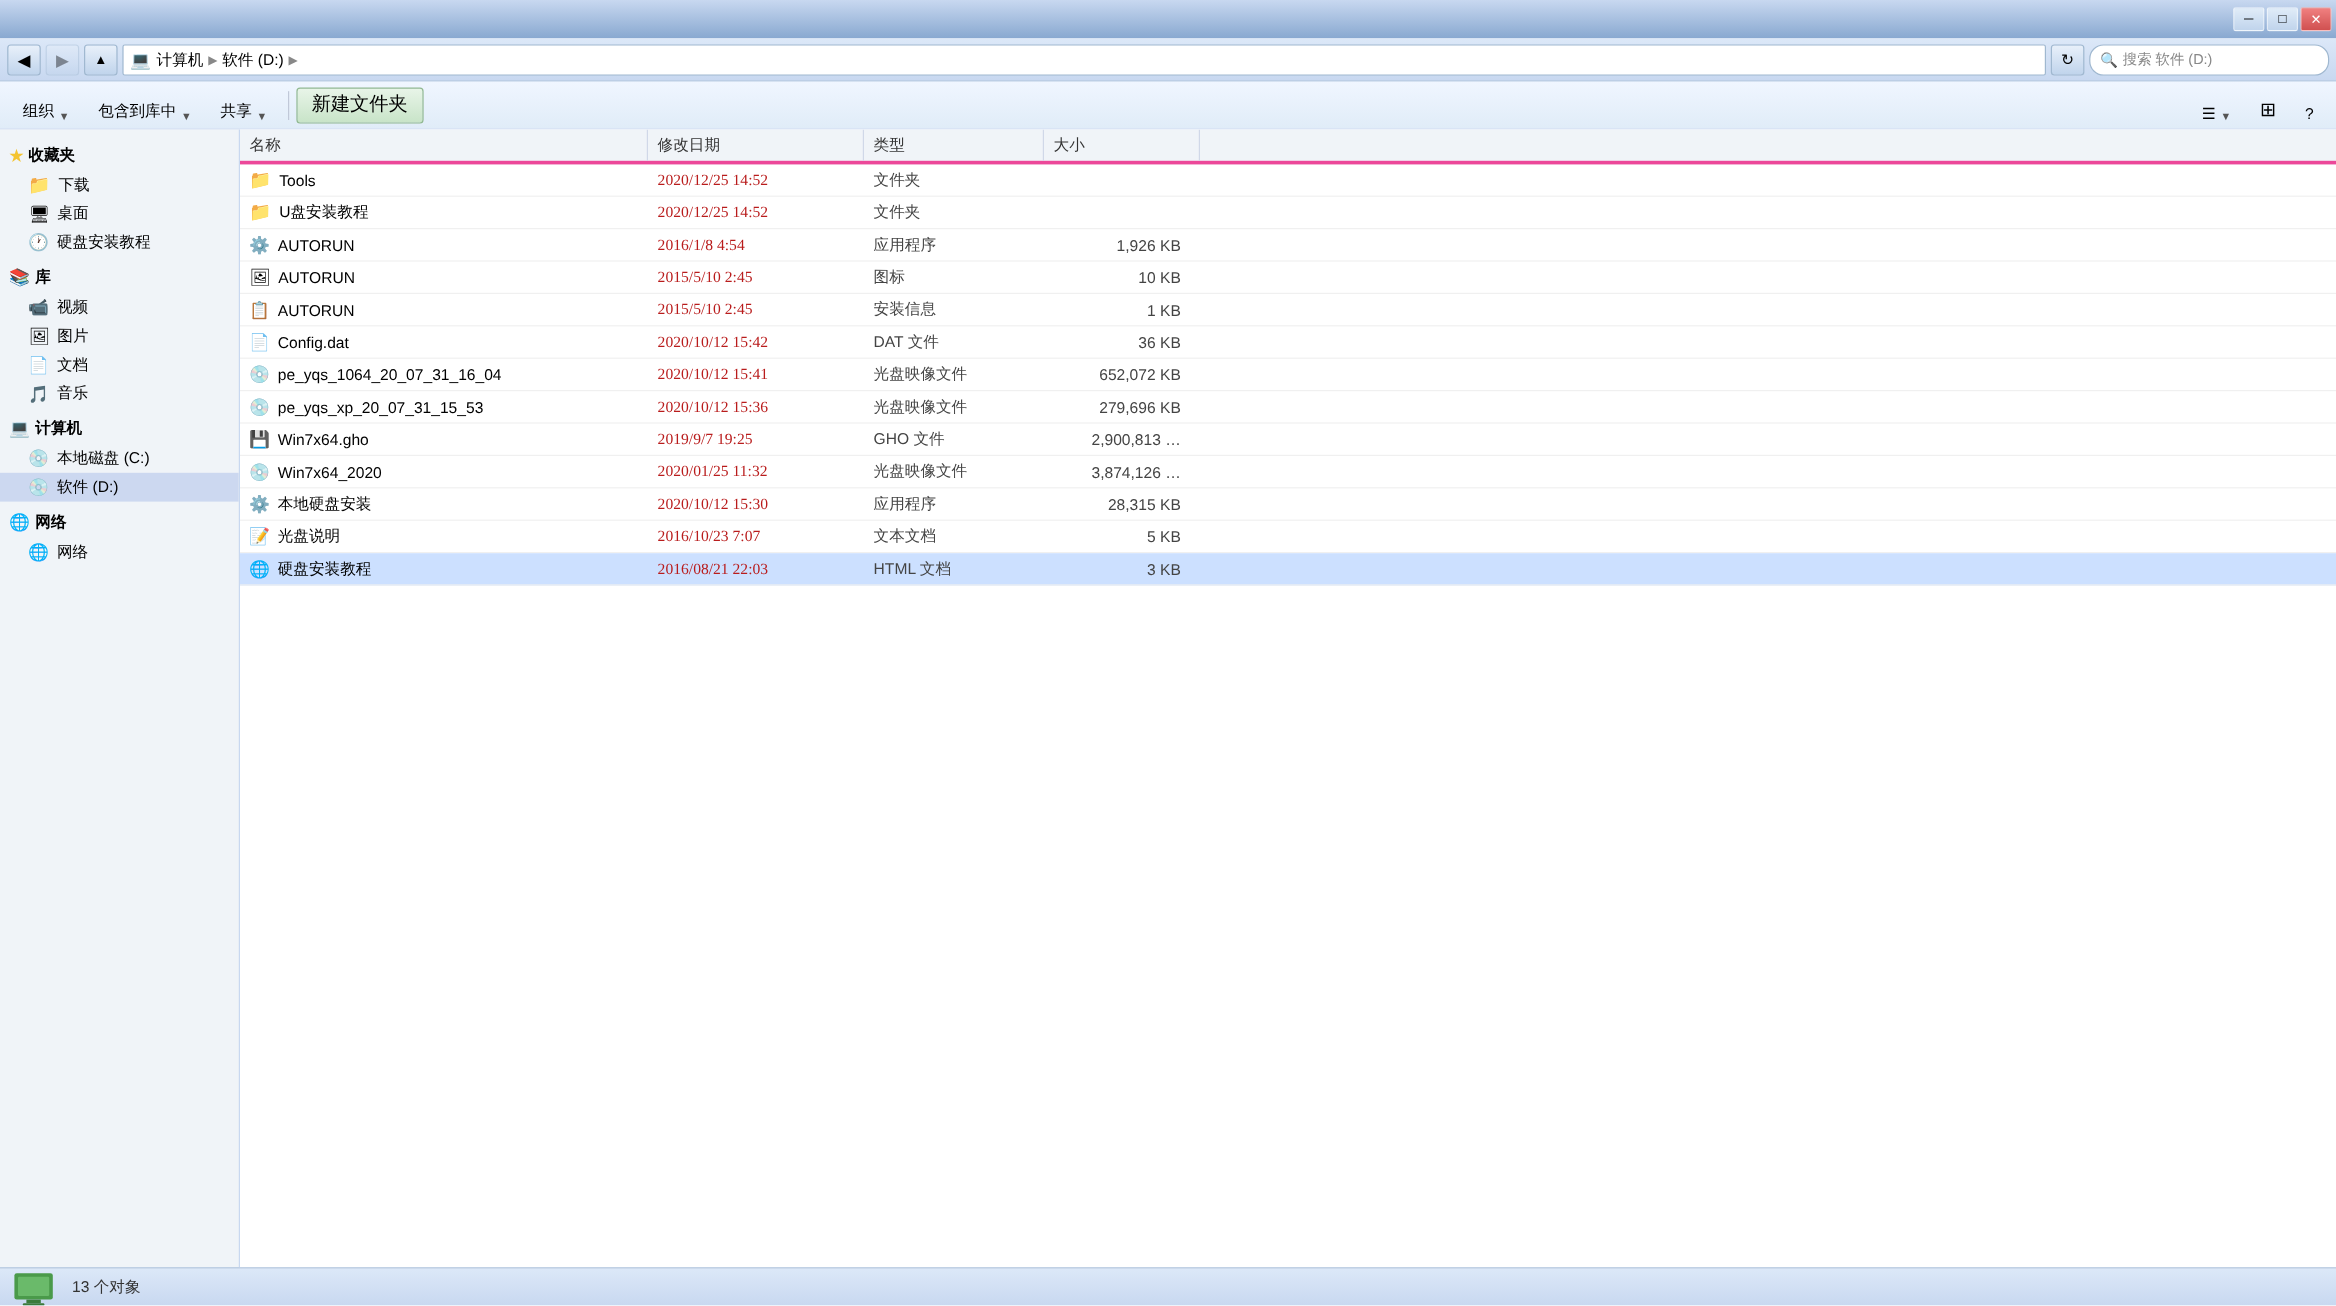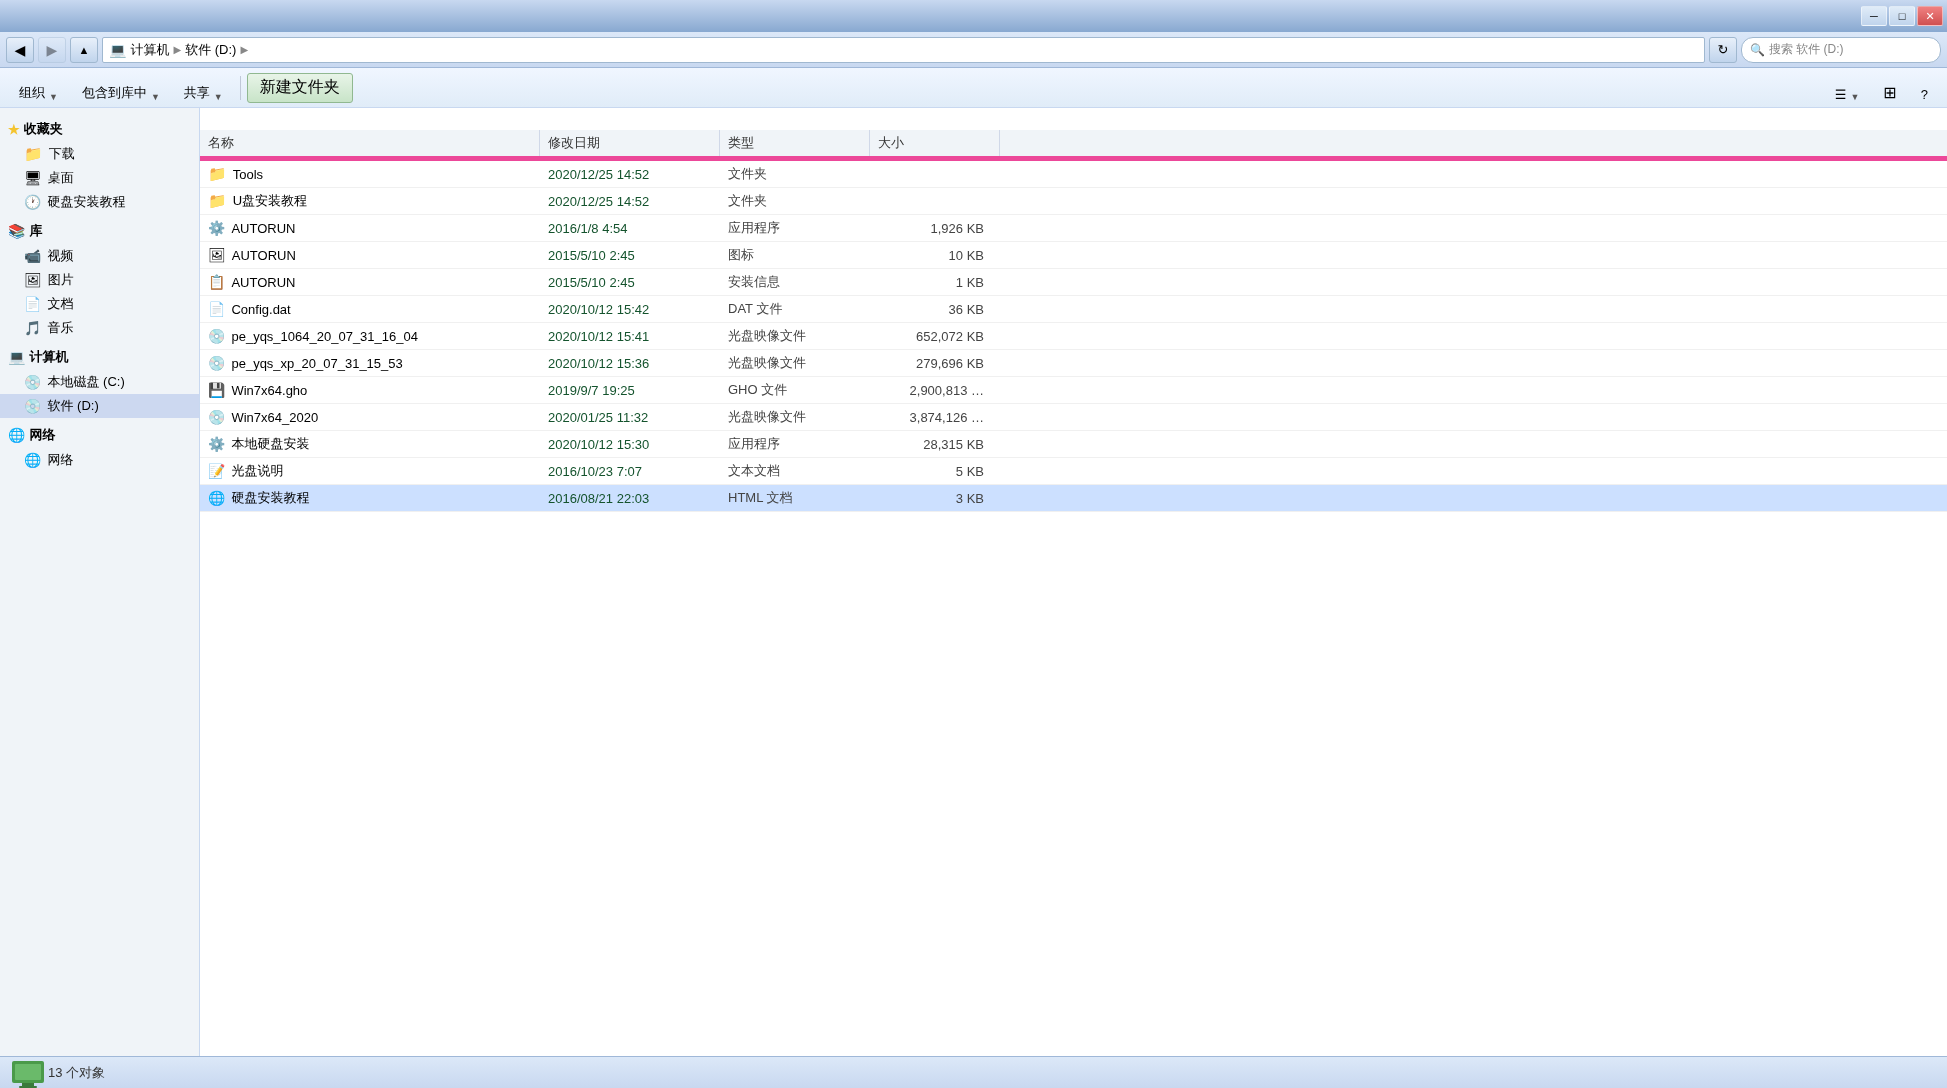--- a/index.html
+++ b/index.html
@@ -174,25 +174,24 @@
 
     
     .file-list {
       flex: 1;
       background: #fff;
       overflow-y: auto;
     }
     .file-list-header {
       display: flex;
       background: #f0f4f8;
-      border-bottom: 5px solid #ec4899;
+      border-bottom: 3px solid #ec4899;
       position: sticky;
       top: 0;
       z-index: 1;
-      margin-top: 22px;
     }
     .col-header {
       padding: 4px 8px;
       font-size: 13px;
       color: #333;
       border-right: 1px solid #d0d8e8;
       cursor: pointer;
       user-select: none;
     }
     .col-name { width: 340px; }
@@ -207,32 +206,33 @@
       cursor: pointer;
     }
     .file-row.selected { background: #cce0ff; }
     .file-cell {
       padding: 4px 8px;
       font-size: 13px;
       overflow: hidden;
       white-space: nowrap;
     }
     .file-cell.name { width: 340px; display: flex; align-items: center; gap: 6px; }
-    .file-cell.date { width: 180px; color: #14532d; }
+    .file-cell.date { width: 180px; color: #b91c1c; font-family: Liberation Serif, serif; }
     .file-cell.type { width: 150px; color: #444; }
     .file-cell.size { width: 130px; color: #444; text-align: right; padding-right: 16px; }
 
     
     .statusbar {
       height: 32px;
       background: linear-gradient(to bottom, #dce8f8 0%, #c8d8f0 100%);
       border-top: 1px solid #a0b8d8;
       display: flex;
       align-items: center;
       padding: 0 8px;
+      gap: 12px;
     }
     .status-icon {
       width: 40px;
       height: 28px;
       display: flex;
       align-items: center;
       justify-content: center;
     }
     .status-text { font-size: 13px; color: #333; }
 

